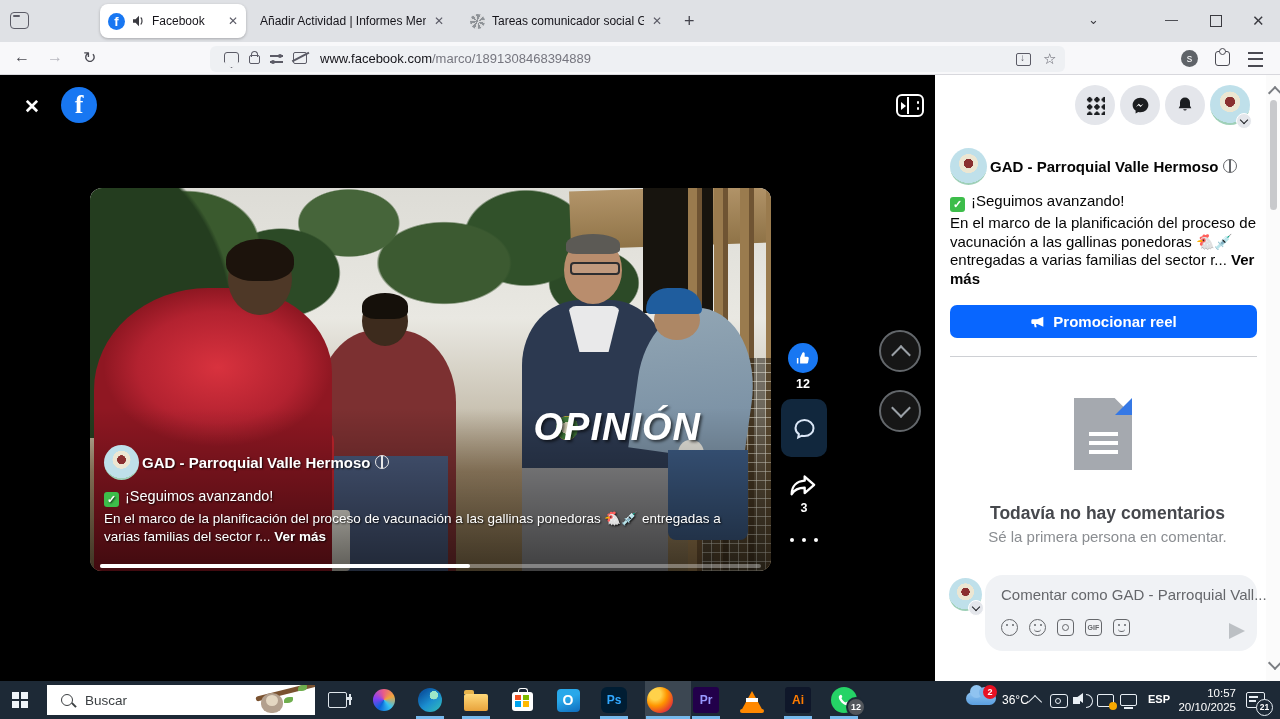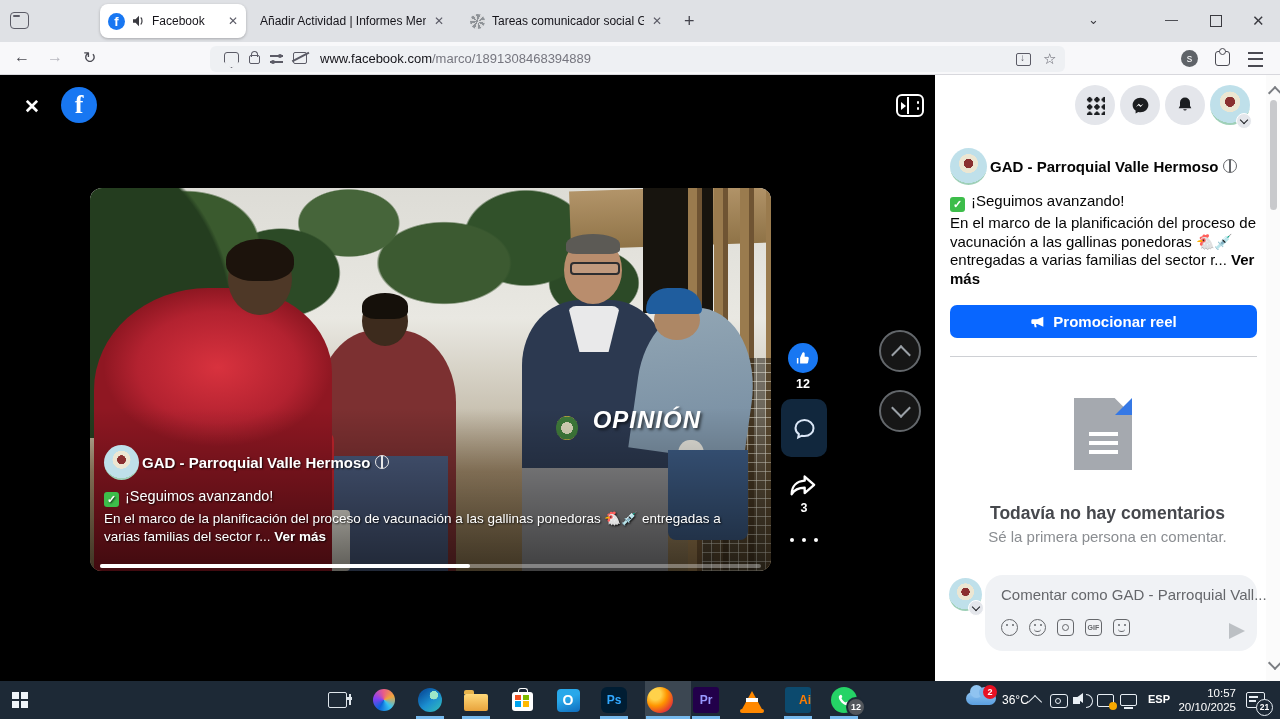--- a/index.html
+++ b/index.html
@@ -95,21 +95,21 @@
   .h-old{left:474px;top:48px;width:58px;height:68px;background:#b98d6d;}
   .h-old:before{content:"";position:absolute;left:2px;top:-2px;width:54px;height:20px;border-radius:50% 50% 20% 20%;background:#5c5a55;}
   .h-old:after{content:"";position:absolute;left:6px;top:26px;width:46px;height:9px;border:2px solid #2d2d30;border-radius:4px;background:rgba(255,255,255,.12);}
   .v-logo{left:466px;top:228px;width:22px;height:24px;border-radius:50%;background:radial-gradient(circle,#d8d4b8 0 35%,#3f7a3a 36% 70%,#cbb53c 71% 100%);}
   .p-cap{left:548px;top:120px;width:116px;height:148px;border-radius:50% 55% 0 0/55% 62% 0 0;background:linear-gradient(165deg,#93a7b5,#7d93a6 70%);transform:rotate(8deg);}
   .h-cap{left:564px;top:112px;width:46px;height:40px;background:#ad8765;}
   .cap{left:556px;top:100px;width:56px;height:26px;border-radius:28px 28px 6px 6px;background:#1f5d9e;}
   .glove{left:588px;top:252px;width:26px;height:30px;border-radius:45%;background:#e4e2da;}
   .p-cap-j{left:578px;top:262px;width:80px;height:90px;background:#3c5a82;border-radius:0 0 8px 8px;}
   .v-shade{left:0;top:220px;width:681px;height:163px;background:linear-gradient(180deg,transparent,rgba(0,0,0,.55));}
-  .ov-line1{right:70px;top:218px;color:#fff;font-size:24px;font-weight:bold;font-style:italic;letter-spacing:1px;
+  .ov-line1{right:70px;top:218px;color:#fff;font-size:38px;font-weight:bold;font-style:italic;letter-spacing:1px;
     text-shadow:2px 2px 3px rgba(0,0,0,.6);}
   .ov-line2{right:62px;top:246px;color:#f0ee1e;font-size:47px;font-weight:bold;font-style:italic;letter-spacing:0px;
     text-shadow:2px 3px 2px rgba(40,40,0,.55);}
   .gad-avatar{border-radius:50%;background:radial-gradient(circle at 50% 42%,#8a2f2f 0 16%,#ece6d2 17% 33%,#bfe0ea 34% 68%,#9fd0b8 69% 100%);}
   .v-pgrow{left:14px;top:257px;}
   .v-pgname{left:52px;top:266px;color:#fff;font-weight:bold;font-size:15px;text-shadow:1px 1px 2px rgba(0,0,0,.8);}
   .globe{display:inline-block;width:12px;height:12px;border-radius:50%;border:1.5px solid #e8e8e8;vertical-align:-1px;margin-left:5px;
     background:linear-gradient(90deg,transparent 44%,#e8e8e8 44% 56%,transparent 56%);}
   .check{display:inline-block;width:15px;height:15px;border-radius:3px;background:#3dbd4a;color:#fff;font-size:11px;
     font-weight:bold;text-align:center;line-height:15px;vertical-align:-2px;margin-right:6px;}
@@ -190,21 +190,21 @@
   .folder:before{content:"";position:absolute;left:0;top:-3.5px;width:10px;height:4px;border-radius:2px 2px 0 0;background:#e8b44c;}
   .store{width:21px;height:19px;border-radius:3px;background:#fff;position:relative;margin-top:2px;}
   .store:before{content:"";position:absolute;left:6.5px;top:-4px;width:8px;height:4px;border:1.6px solid #fff;border-bottom:none;border-radius:3px 3px 0 0;}
   .store .w{position:absolute;left:3.5px;top:3px;width:14px;height:13px;display:grid;grid-template-columns:6.4px 6.4px;grid-template-rows:5.8px 5.8px;gap:1.2px;}
   .store .w i:nth-child(1){background:#f25022;}.store .w i:nth-child(2){background:#7fba00;}
   .store .w i:nth-child(3){background:#00a4ef;}.store .w i:nth-child(4){background:#ffb900;}
   .outlook{width:23px;height:23px;border-radius:4px;background:linear-gradient(160deg,#28a8ea 0 40%,#0f6cbd);color:#fff;font-weight:bold;font-size:14px;text-align:center;line-height:23px;}
   .adobe{width:26px;height:26px;border-radius:3px;font-weight:bold;font-size:12px;text-align:center;line-height:26px;}
   .ps{background:#001d33;color:#31a8ff;border-radius:6px;}
   .pr{background:#22004a;color:#9999ff;}
-  .ai{background:#0c4a6e;color:#ff7c00;text-align:right;}
+  .ai{background:#0f172a;color:#ff7c00;}
   .ffx{width:26px;height:26px;border-radius:50%;background:radial-gradient(circle at 32% 28%,#ffd24a 0 22%,#ff9500 45%,#e8452c 72%,#b5007f 100%);}
   .vlc{width:0;height:0;border-left:11px solid transparent;border-right:11px solid transparent;border-bottom:20px solid #ff8800;position:relative;margin-top:2px;}
   .vlc:before{content:"";position:absolute;left:-12px;top:18px;width:24px;height:3.5px;border-radius:2px;background:#ff8800;}
   .vlc:after{content:"";position:absolute;left:-6px;top:7px;width:12px;height:4px;background:#fff;}
   .wa{width:26px;height:26px;border-radius:50%;background:#25d366;display:flex;align-items:center;justify-content:center;}
   .badge{position:absolute;border-radius:50%;color:#fff;text-align:center;font-weight:bold;}
   .runbar{position:absolute;top:716px;height:3px;background:#76b9ed;}
   .activeapp{left:645px;top:681px;width:46px;height:38px;background:rgba(255,255,255,.14);}
   .cloud{left:966px;top:692px;width:30px;height:13px;border-radius:8px;background:linear-gradient(#8fc3f0,#5a9fe0);}
   .cloud:before{content:"";position:absolute;left:4px;top:-7px;width:13px;height:13px;border-radius:50%;background:#8fc3f0;}
@@ -431,20 +431,31 @@
   <div class="sthumb abs"></div>
   <div class="schev abs" style="top:658px;transform:rotate(225deg);"></div>
 
   <div id="taskbar" class="abs"></div>
   <div class="wstart abs">
       <i></i>
       <i></i>
       <i></i>
       <i></i>
     </div>
+  <div class="tsearch abs">
+    <span class="mag"></span>
+    <span class="lbl">Buscar</span>
+    <span class="slothart">
+      <span class="branch"></span>
+        <span class="leaf" style="right:8px;top:0;"></span>
+        <span class="leaf" style="right:22px;top:12px;"></span>
+      <span class="sbody"></span>
+        <span class="sface"></span>
+    </span>
+  </div>
   <div class="tico abs" style="left:324px;">
       <span class="viewico"></span>
     </div>
   <div class="tico abs" style="left:371px;">
       <span class="copilot"></span>
     </div>
   <div class="tico abs" style="left:417px;">
       <span class="edge"></span>
     </div>
   <div class="tico abs" style="left:463px;">

